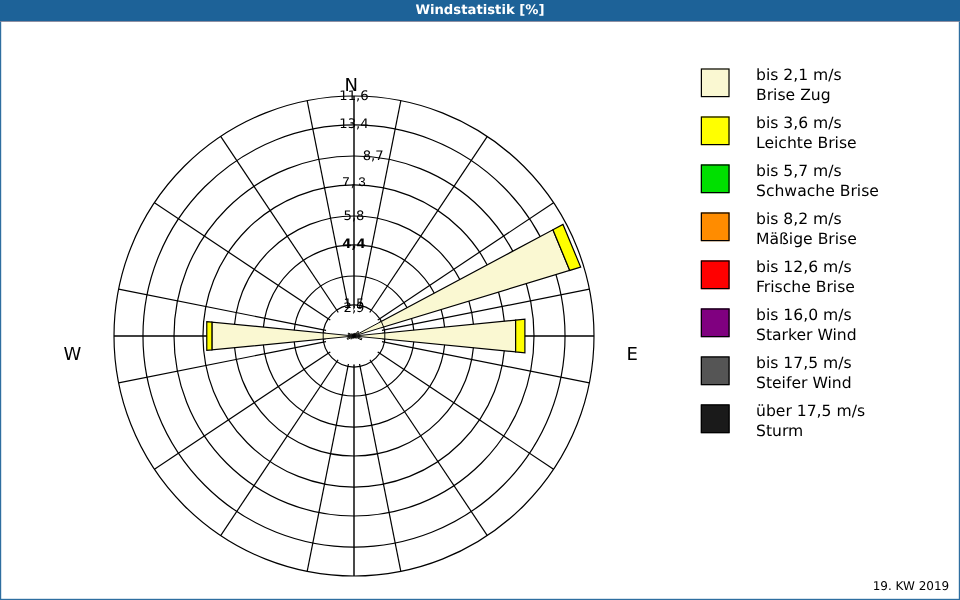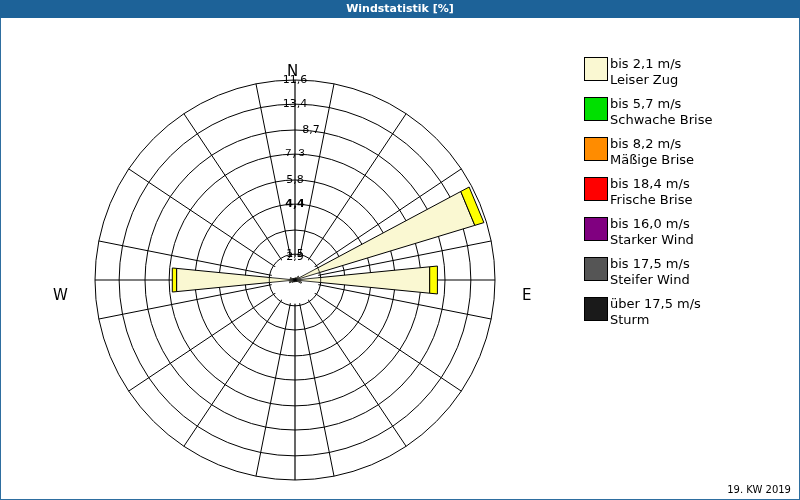--- a/index.html
+++ b/index.html
@@ -90,21 +90,21 @@
   }
   .swatch {
     width: 24px;
     height: 24px;
     border: 1px solid #000000;
     box-sizing: border-box;
     flex: 0 0 auto;
     margin-top: 1px;
   }
   .legend-text {
-    margin-left: 2px;
+    margin-left: 22px;
     font-size: 13px;
     line-height: 15.5px;
     color: #000000;
     white-space: nowrap;
   }
   .legend-text .l1 { display: block; }
   .legend-text .l2 { display: block; }
 
   
   #footer-date {
@@ -213,41 +213,48 @@
           <span class="tick-label" style="left: 274px; top: 61.1379px;">13,4</span>
           <span class="tick-label" style="left: 274px; top: 37px;">11,6</span>
         </div>
     </div>
 
     <div id="legend">
         <div class="legend-row">
           <div class="swatch" style="background: rgb(250, 248, 210);"></div>
           <div class="legend-text">
             <span class="l1">bis 2,1 m/s</span>
-            <span class="l2">Leiser Zug</span>
+            <span class="l2">Brise Zug</span>
+          </div>
+        </div>
+        <div class="legend-row">
+          <div class="swatch" style="background: rgb(255, 255, 0);"></div>
+          <div class="legend-text">
+            <span class="l1">bis 3,6 m/s</span>
+            <span class="l2">Leichte Brise</span>
           </div>
         </div>
         <div class="legend-row">
           <div class="swatch" style="background: rgb(0, 224, 0);"></div>
           <div class="legend-text">
             <span class="l1">bis 5,7 m/s</span>
             <span class="l2">Schwache Brise</span>
           </div>
         </div>
         <div class="legend-row">
           <div class="swatch" style="background: rgb(255, 140, 0);"></div>
           <div class="legend-text">
             <span class="l1">bis 8,2 m/s</span>
             <span class="l2">Mäßige Brise</span>
           </div>
         </div>
         <div class="legend-row">
           <div class="swatch" style="background: rgb(255, 0, 0);"></div>
           <div class="legend-text">
-            <span class="l1">bis 18,4 m/s</span>
+            <span class="l1">bis 12,6 m/s</span>
             <span class="l2">Frische Brise</span>
           </div>
         </div>
         <div class="legend-row">
           <div class="swatch" style="background: rgb(128, 0, 128);"></div>
           <div class="legend-text">
             <span class="l1">bis 16,0 m/s</span>
             <span class="l2">Starker Wind</span>
           </div>
         </div>

